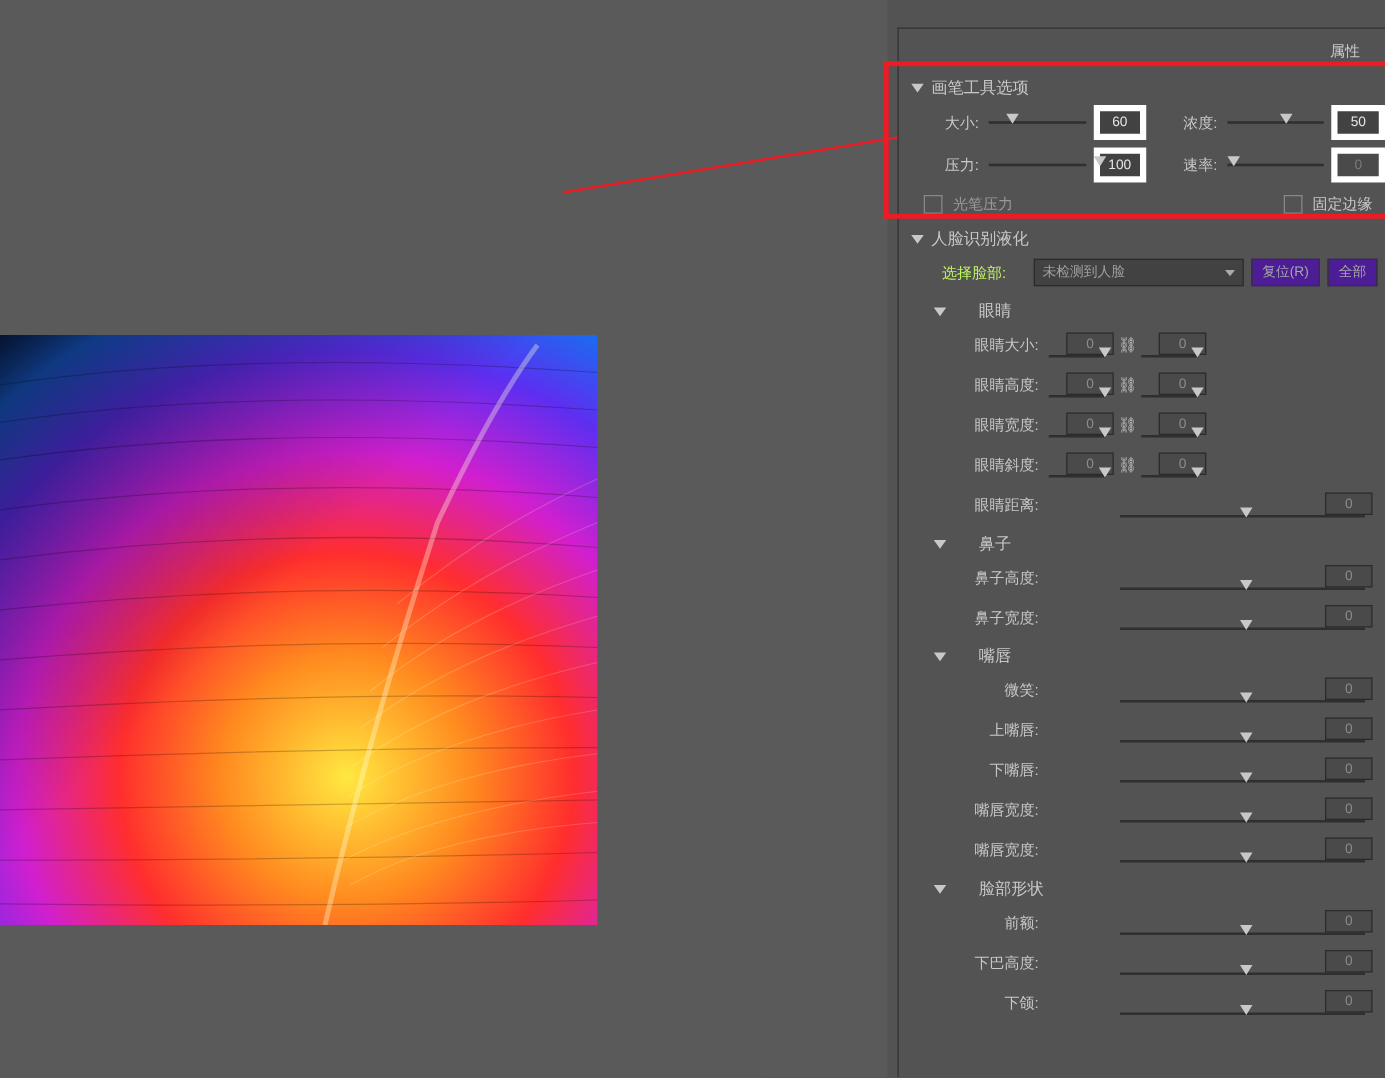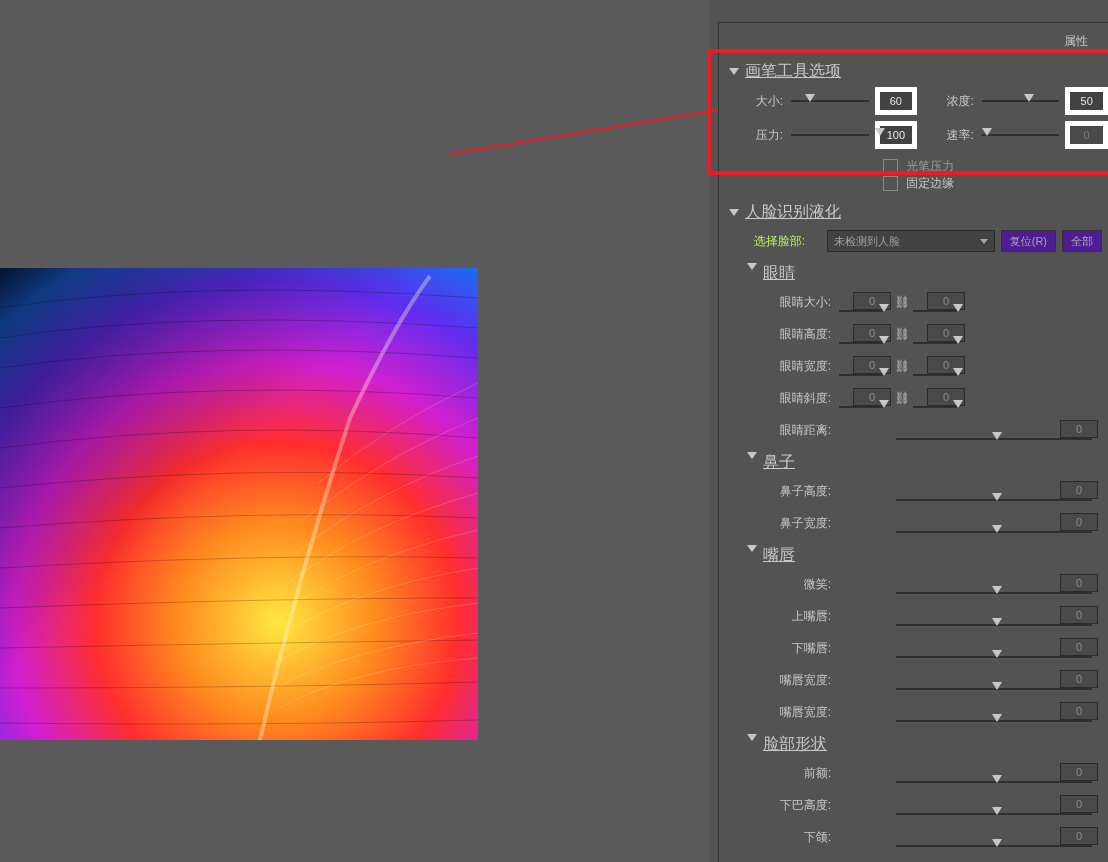--- a/index.html
+++ b/index.html
@@ -56,23 +56,22 @@
     cursor: default;
   }
   .tri-down {
     width:0;height:0;
     border-left:5px solid transparent;
     border-right:5px solid transparent;
     border-top:7px solid #c8c8c8;
     margin-right:6px;
   }
   .sec-title {
-    font-size:16px;
+    font-size:13px;
     color:#c8c8c8;
-    text-decoration:underline;
   }
   
   #red-box {
     position:absolute;
     left: -12px;
     top: 26px;
     right: -4px;
     height: 126px;
     border: 4px solid #ec1c24;
     pointer-events: none;
@@ -116,21 +115,20 @@
     font-size:11px;
     text-align:center;
     line-height:18px;
   }
   .num-box.disabled { color:#7a7a7a; background:#4a4a4a;}
   .brush-bottom {
     display:flex;
     align-items:center;
     padding: 6px 10px 6px 20px;
     justify-content: space-between;
-    flex-direction: column;
   }
   .chk {
     width:13px;height:13px;
     border:1px solid #888;
     background:#535353;
     display:inline-block;
     vertical-align:middle;
     margin-right:5px;
   }
   .chk-label { font-size:12px; color:#9a9a9a; }
@@ -173,21 +171,23 @@
     padding:0 8px;
     background:#4c1d95;
     border:1px solid #333;
     color:#a7a7a7;
     font-size:11px;
     margin-left:6px;
     line-height:20px;
   }
   .sub-section-header {
     display:flex;
+    align-items:center;
     padding: 6px 0 2px 28px;
+    gap: 20px;
   }
   .param-row{
     display:flex;
     align-items:center;
     height:32px;
     padding-left:54px;
   }
   .param-label{
     width:58px;
     text-align:right;

